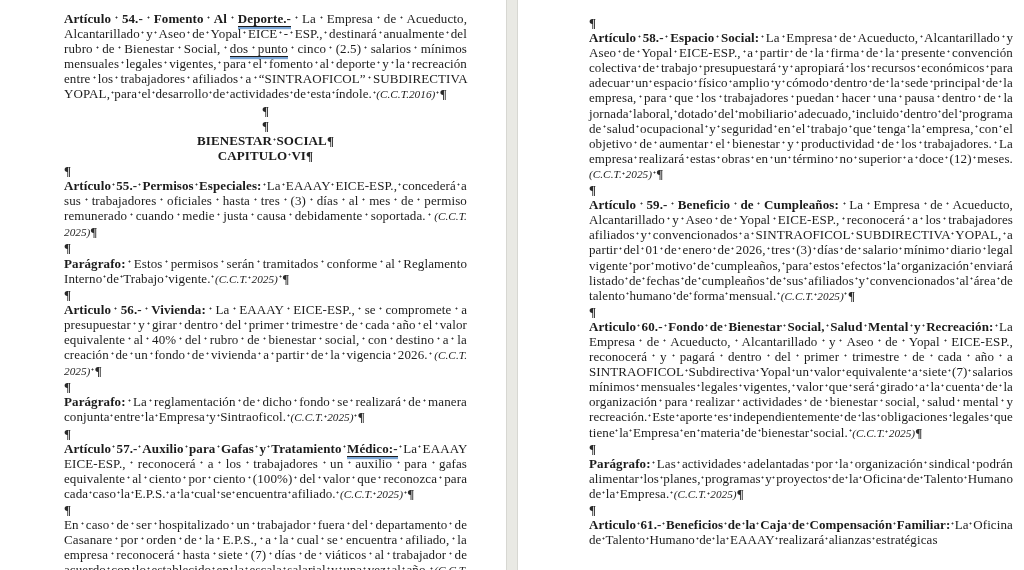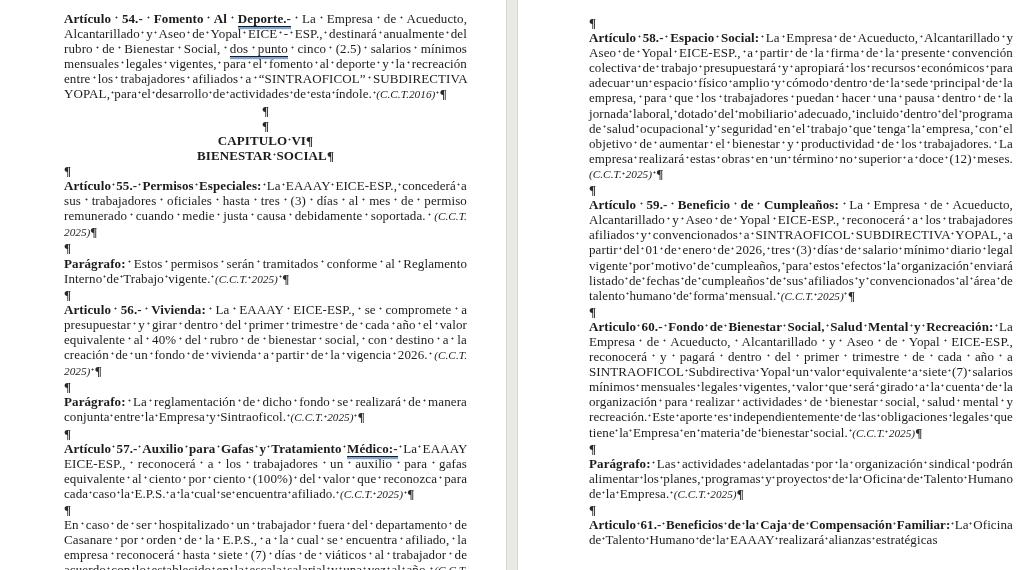--- a/index.html
+++ b/index.html
@@ -26,22 +26,22 @@
 </style>
 </head>
 <body>
 
 <div class="spread">
   <div class="page page-left">
     <div class="content">
         <div class="para a-j"><span class="run b">Artículo<span class="sp"> </span>54.-<span class="sp"> </span>Fomento<span class="sp"> </span>Al<span class="sp"> </span></span><span class="run b u sq">Deporte.-</span><span class="run"><span class="sp"> </span>La<span class="sp"> </span>Empresa<span class="sp"> </span>de<span class="sp"> </span>Acueducto,<span class="sp"> </span>Alcantarillado<span class="sp"> </span>y<span class="sp"> </span>Aseo<span class="sp"> </span>de<span class="sp"> </span>Yopal<span class="sp"> </span>EICE<span class="sp"> </span>-<span class="sp"> </span>ESP.,<span class="sp"> </span>destinará<span class="sp"> </span>anualmente<span class="sp"> </span>del<span class="sp"> </span>rubro<span class="sp"> </span>de<span class="sp"> </span>Bienestar<span class="sp"> </span>Social,<span class="sp"> </span></span><span class="run u sq">dos<span class="sp"> </span>punto</span><span class="run"><span class="sp"> </span>cinco<span class="sp"> </span>(2.5)<span class="sp"> </span>salarios<span class="sp"> </span>mínimos<span class="sp"> </span>mensuales<span class="sp"> </span>legales<span class="sp"> </span>vigentes,<span class="sp"> </span>para<span class="sp"> </span>el<span class="sp"> </span>fomento<span class="sp"> </span>al<span class="sp"> </span>deporte<span class="sp"> </span>y<span class="sp"> </span>la<span class="sp"> </span>recreación<span class="sp"> </span>entre<span class="sp"> </span>los<span class="sp"> </span>trabajadores<span class="sp"> </span>afiliados<span class="sp"> </span>a<span class="sp"> </span>“SINTRAOFICOL”<span class="sp"> </span>SUBDIRECTIVA<span class="sp"> </span>YOPAL,<span class="sp"> </span>para<span class="sp"> </span>el<span class="sp"> </span>desarrollo<span class="sp"> </span>de<span class="sp"> </span>actividades<span class="sp"> </span>de<span class="sp"> </span>esta<span class="sp"> </span>índole.<span class="sp"> </span></span><span class="run i">(C.C.T.2016)</span><span class="run mark"><span class="sp"> </span>¶</span></div>
         <div class="para a-c"><span class="run mark">¶</span></div>
         <div class="para a-c"><span class="run mark">¶</span></div>
+        <div class="para a-c"><span class="run b">BIENESTAR<span class="sp"> </span>SOCIAL</span><span class="run mark">¶</span></div>
         <div class="para a-c"><span class="run b">CAPITULO<span class="sp"> </span>VI</span><span class="run mark">¶</span></div>
-        <div class="para a-c"><span class="run b">BIENESTAR<span class="sp"> </span>SOCIAL</span><span class="run mark">¶</span></div>
         <div class="para a-l"><span class="run mark">¶</span></div>
         <div class="para a-j"><span class="run b">Artículo<span class="sp"> </span>55.-<span class="sp"> </span>Permisos<span class="sp"> </span>Especiales:</span><span class="run"><span class="sp"> </span>La<span class="sp"> </span>EAAAY<span class="sp"> </span>EICE-ESP.,<span class="sp"> </span>concederá<span class="sp"> </span>a<span class="sp"> </span>sus<span class="sp"> </span>trabajadores<span class="sp"> </span>oficiales<span class="sp"> </span>hasta<span class="sp"> </span>tres<span class="sp"> </span>(3)<span class="sp"> </span>días<span class="sp"> </span>al<span class="sp"> </span>mes<span class="sp"> </span>de<span class="sp"> </span>permiso<span class="sp"> </span>remunerado<span class="sp"> </span>cuando<span class="sp"> </span>medie<span class="sp"> </span>justa<span class="sp"> </span>causa<span class="sp"> </span>debidamente<span class="sp"> </span>soportada.<span class="sp"> </span></span><span class="run i">(C.C.T.<span class="sp"> </span>2025)</span><span class="run mark">¶</span></div>
         <div class="para a-l"><span class="run mark">¶</span></div>
         <div class="para a-j"><span class="run b">Parágrafo:</span><span class="run"><span class="sp"> </span>Estos<span class="sp"> </span>permisos<span class="sp"> </span>serán<span class="sp"> </span>tramitados<span class="sp"> </span>conforme<span class="sp"> </span>al<span class="sp"> </span>Reglamento<span class="sp"> </span>Interno<span class="sp"> </span>de<span class="sp"> </span>Trabajo<span class="sp"> </span>vigente.<span class="sp"> </span></span><span class="run i">(C.C.T.<span class="sp"> </span>2025)</span><span class="run mark"><span class="sp"> </span>¶</span></div>
         <div class="para a-l"><span class="run mark">¶</span></div>
         <div class="para a-j"><span class="run b">Articulo<span class="sp"> </span>56.-<span class="sp"> </span>Vivienda:</span><span class="run"><span class="sp"> </span>La<span class="sp"> </span>EAAAY<span class="sp"> </span>EICE-ESP.,<span class="sp"> </span>se<span class="sp"> </span>compromete<span class="sp"> </span>a<span class="sp"> </span>presupuestar<span class="sp"> </span>y<span class="sp"> </span>girar<span class="sp"> </span>dentro<span class="sp"> </span>del<span class="sp"> </span>primer<span class="sp"> </span>trimestre<span class="sp"> </span>de<span class="sp"> </span>cada<span class="sp"> </span>año<span class="sp"> </span>el<span class="sp"> </span>valor<span class="sp"> </span>equivalente<span class="sp"> </span>al<span class="sp"> </span>40%<span class="sp"> </span>del<span class="sp"> </span>rubro<span class="sp"> </span>de<span class="sp"> </span>bienestar<span class="sp"> </span>social,<span class="sp"> </span>con<span class="sp"> </span>destino<span class="sp"> </span>a<span class="sp"> </span>la<span class="sp"> </span>creación<span class="sp"> </span>de<span class="sp"> </span>un<span class="sp"> </span>fondo<span class="sp"> </span>de<span class="sp"> </span>vivienda<span class="sp"> </span>a<span class="sp"> </span>partir<span class="sp"> </span>de<span class="sp"> </span>la<span class="sp"> </span>vigencia<span class="sp"> </span>2026.<span class="sp"> </span></span><span class="run i">(C.C.T.<span class="sp"> </span>2025)</span><span class="run mark"><span class="sp"> </span>¶</span></div>
         <div class="para a-l"><span class="run mark">¶</span></div>
         <div class="para a-j"><span class="run b">Parágrafo:</span><span class="run"><span class="sp"> </span>La<span class="sp"> </span>reglamentación<span class="sp"> </span>de<span class="sp"> </span>dicho<span class="sp"> </span>fondo<span class="sp"> </span>se<span class="sp"> </span>realizará<span class="sp"> </span>de<span class="sp"> </span>manera<span class="sp"> </span>conjunta<span class="sp"> </span>entre<span class="sp"> </span>la<span class="sp"> </span>Empresa<span class="sp"> </span>y<span class="sp"> </span>Sintraoficol.<span class="sp"> </span></span><span class="run i">(C.C.T.<span class="sp"> </span>2025)</span><span class="run mark"><span class="sp"> </span>¶</span></div>
         <div class="para a-l"><span class="run mark">¶</span></div>
         <div class="para a-j"><span class="run b">Artículo<span class="sp"> </span>57.-<span class="sp"> </span>Auxilio<span class="sp"> </span>para<span class="sp"> </span>Gafas<span class="sp"> </span>y<span class="sp"> </span>Tratamiento<span class="sp"> </span></span><span class="run b u sq">Médico:-</span><span class="run"><span class="sp"> </span>La<span class="sp"> </span>EAAAY<span class="sp"> </span>EICE-ESP.,<span class="sp"> </span>reconocerá<span class="sp"> </span>a<span class="sp"> </span>los<span class="sp"> </span>trabajadores<span class="sp"> </span>un<span class="sp"> </span>auxilio<span class="sp"> </span>para<span class="sp"> </span>gafas<span class="sp"> </span>equivalente<span class="sp"> </span>al<span class="sp"> </span>ciento<span class="sp"> </span>por<span class="sp"> </span>ciento<span class="sp"> </span>(100%)<span class="sp"> </span>del<span class="sp"> </span>valor<span class="sp"> </span>que<span class="sp"> </span>reconozca<span class="sp"> </span>para<span class="sp"> </span>cada<span class="sp"> </span>caso<span class="sp"> </span>la<span class="sp"> </span>E.P.S.<span class="sp"> </span>a<span class="sp"> </span>la<span class="sp"> </span>cual<span class="sp"> </span>se<span class="sp"> </span>encuentra<span class="sp"> </span>afiliado.<span class="sp"> </span></span><span class="run i">(C.C.T.<span class="sp"> </span>2025)</span><span class="run mark"><span class="sp"> </span>¶</span></div>

